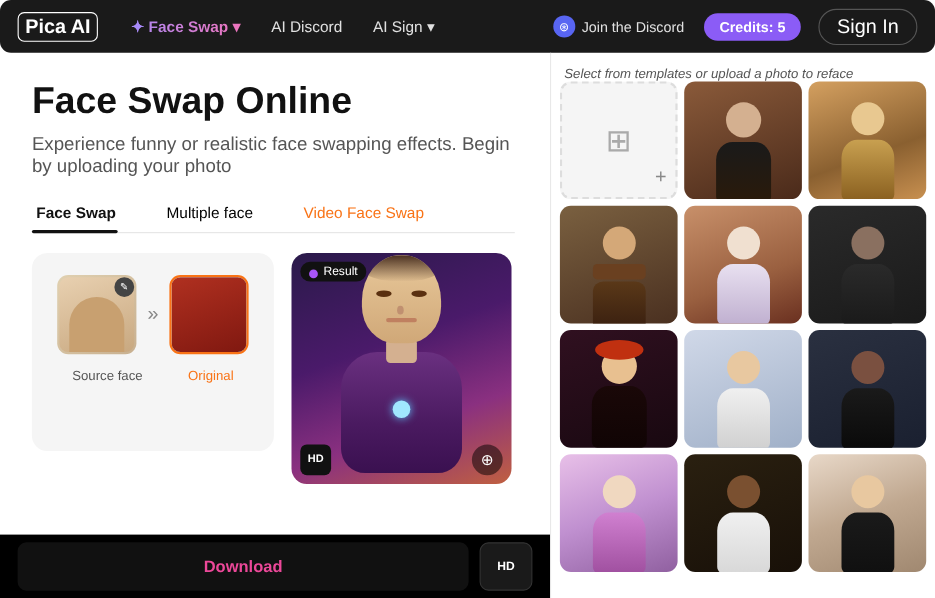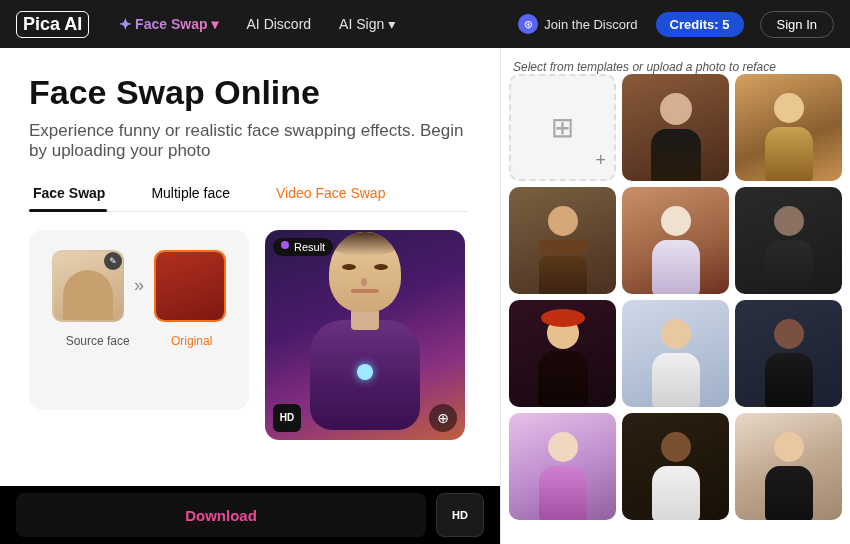--- a/index.html
+++ b/index.html
@@ -6,20 +6,21 @@
     body { font-family: -apple-system, BlinkMacSystemFont, 'Segoe UI', sans-serif; background: #fff; width: 850px; height: 544px; overflow: hidden; }
 
     
     .navbar {
       background: #1a1a1a;
       height: 48px;
       display: flex;
       align-items: center;
       padding: 0 16px;
       gap: 8px;
+      border-radius: 10px;
     }
     .logo {
       color: #fff;
       font-weight: 700;
       font-size: 18px;
       margin-right: 12px;
       border: 1.5px solid #fff;
       border-radius: 6px;
       padding: 2px 6px;
     }
@@ -52,34 +53,34 @@
     }
     .discord-icon {
       width: 20px; height: 20px;
       background: #5865f2;
       border-radius: 50%;
       display: flex; align-items: center; justify-content: center;
       color: #fff;
       font-size: 11px;
     }
     .credits-btn {
-      background: #1d4ed8;
+      background: #8b5cf6;
       color: #fff;
       font-size: 13px;
       font-weight: 600;
       padding: 5px 14px;
       border-radius: 20px;
       cursor: pointer;
       margin-right: 8px;
     }
     .signin-btn {
       background: transparent;
       border: 1.5px solid #555;
       color: #fff;
-      font-size: 13px;
+      font-size: 18px;
       padding: 5px 16px;
       border-radius: 20px;
       cursor: pointer;
     }
 
     
     .main {
       display: flex;
       height: 496px;
     }
@@ -213,21 +214,21 @@
       justify-content: center;
     }
     .result-badge {
       position: absolute;
       top: 8px; left: 8px;
       background: #111;
       color: #fff;
       font-size: 11px;
       padding: 3px 8px;
       border-radius: 10px;
-      display: flex; align-items: flex-start; gap: 5px;
+      display: flex; align-items: flex-end; gap: 5px;
     }
     .result-badge-dot {
       width: 8px; height: 8px;
       background: #a855f7;
       border-radius: 50%;
     }
     .hd-badge {
       position: absolute;
       bottom: 8px; left: 8px;
       background: #111;

